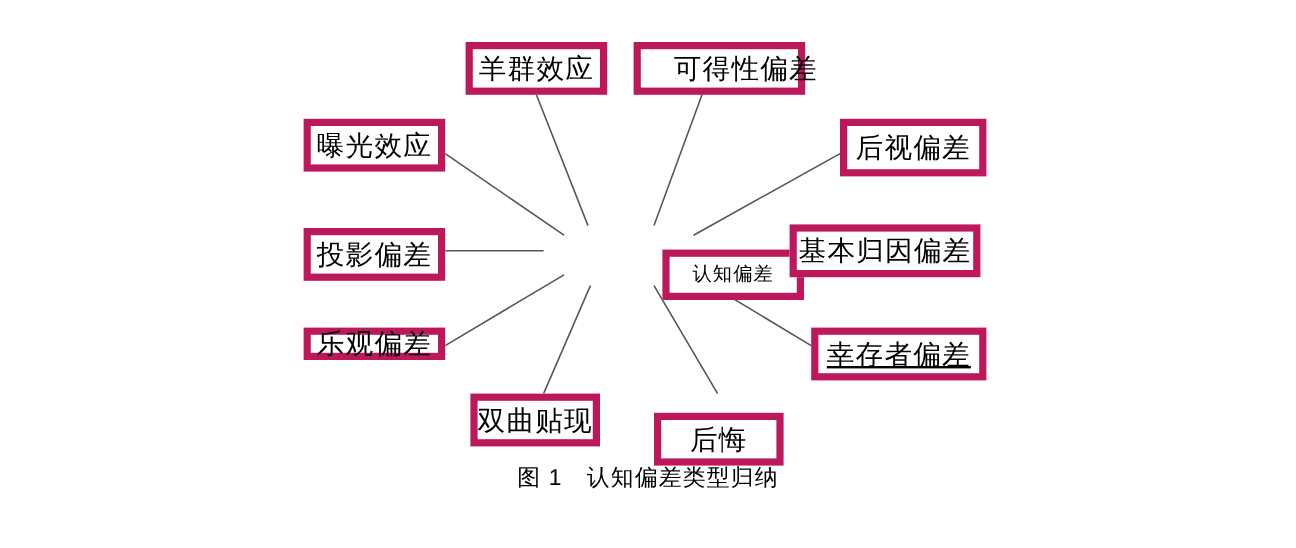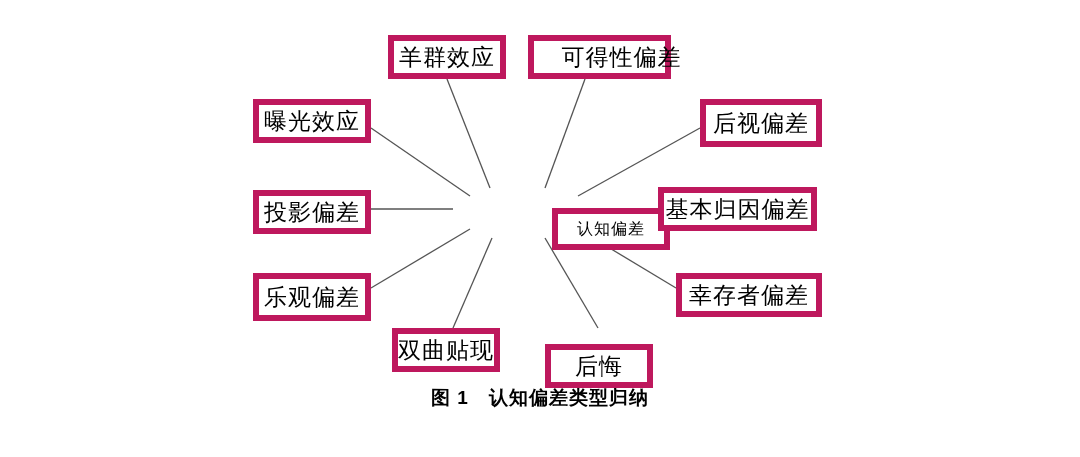--- a/index.html
+++ b/index.html
@@ -49,21 +49,21 @@
   .node.center {
     font-size: 16px;
     margin-left: 40px;
   }
   .caption {
     position: absolute;
     left: 0;
     width: 1080px;
     text-align: center;
     font-family: "Liberation Sans", sans-serif;
-    font-weight: bold;
+    font-weight: normal;
     font-size: 19px;
     color: #000000;
     letter-spacing: 1px;
   }
 </style>
 </head>
 <body>
 
 <div id="page">
   <div id="diagram">
@@ -80,20 +80,20 @@
         <line x1="598" y1="328" x2="545" y2="238" stroke="#555555" stroke-width="1.3"></line>
       </svg>
     <div id="nodes">
         <div class="node center" style="left: 512px; top: 208px; width: 118px; height: 42px;">认知偏差</div>
         <div class="node" style="left: 388px; top: 35px; width: 118px; height: 44px;">羊群效应</div>
         <div class="node" style="left: 528px; top: 35px; width: 143px; height: 44px; padding-left: 44px;">可得性偏差</div>
         <div class="node" style="left: 253px; top: 99px; width: 118px; height: 44px;">曝光效应</div>
         <div class="node" style="left: 700px; top: 99px; width: 122px; height: 48px;">后视偏差</div>
         <div class="node" style="left: 253px; top: 190px; width: 118px; height: 44px;">投影偏差</div>
         <div class="node" style="left: 658px; top: 187px; width: 159px; height: 44px;">基本归因偏差</div>
-        <div class="node" style="left: 253px; top: 273px; width: 118px; height: 48px;">乐观偏差</div>
-        <div class="node" style="left: 676px; top: 273px; width: 146px; height: 44px;">幸存者偏差</div>
+        <div class="node" style="left: 253px; top: 273px; width: 118px; height: 27px;">乐观偏差</div>
+        <div class="node" style="left: 676px; top: 273px; width: 146px; height: 44px; text-decoration: underline;">幸存者偏差</div>
         <div class="node" style="left: 392px; top: 328px; width: 108px; height: 44px;">双曲贴现</div>
         <div class="node" style="left: 545px; top: 344px; width: 108px; height: 44px;">后悔</div>
       </div>
     <div class="caption" style="top: 385px;">图 1　认知偏差类型归纳</div>
   </div>
 </div>
 
 </body></html>

